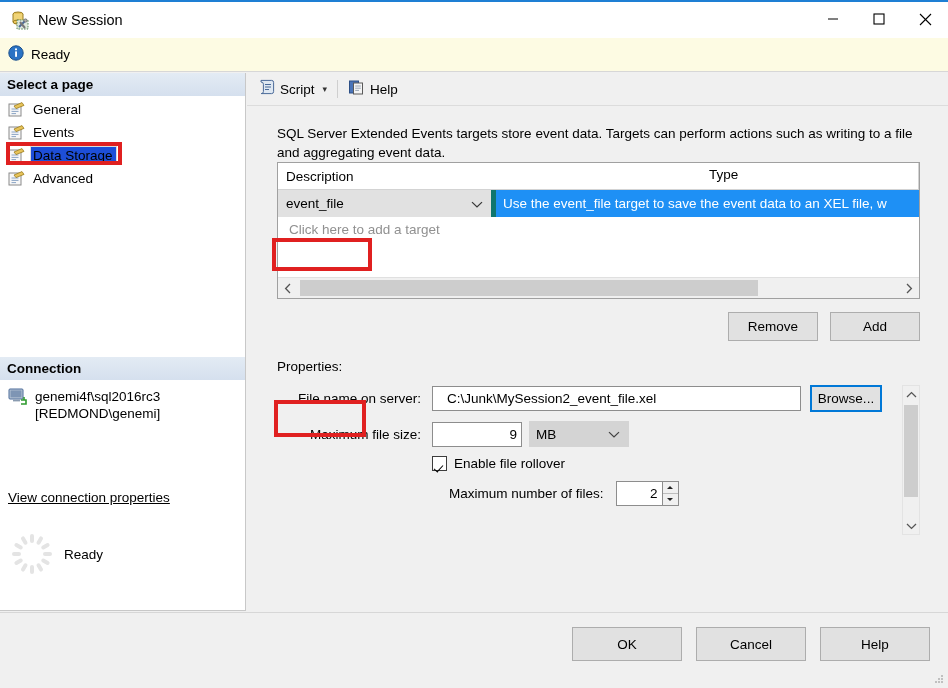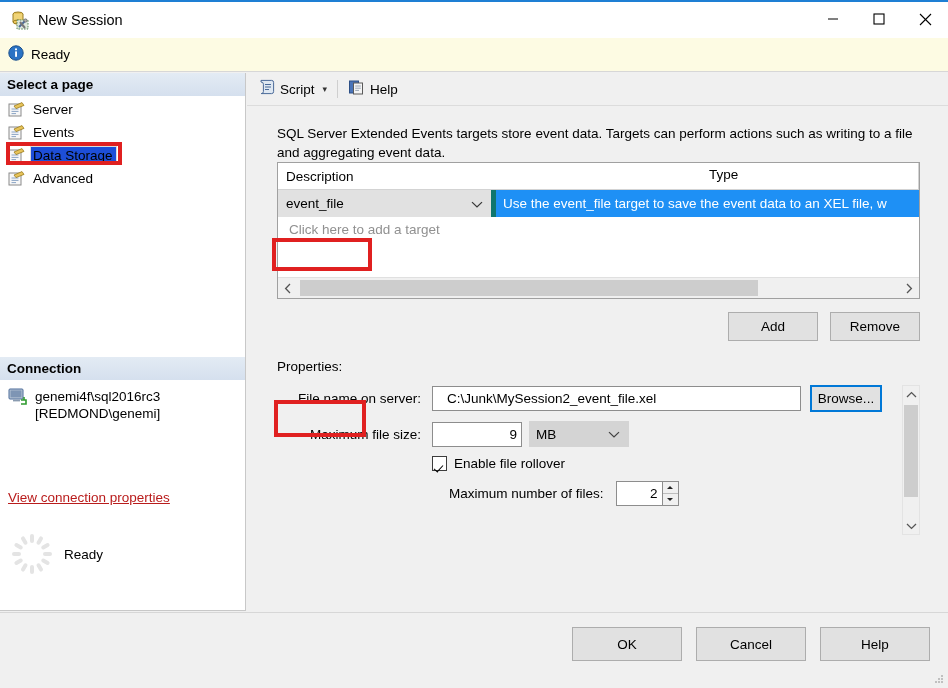--- a/index.html
+++ b/index.html
@@ -87,21 +87,21 @@
     outline: 1px solid #dadada;
   }
   .page-label { padding: 1px 3px 1px 2px; }
   .pg-icon { width: 17px; height: 15px; margin-right: 6px; flex: none; position: relative; }
 
   .conn-body { padding: 8px 8px 0 8px; }
   .conn-row { display: flex; align-items: flex-start; }
   .conn-icon { width: 20px; height: 17px; margin-right: 7px; flex: none; position: relative; }
   .conn-text { font-size: 13.5px; line-height: 17px; }
   .conn-link {
-    color: #b91c1c; text-decoration: underline;
+    color: #000000; text-decoration: underline;
     font-size: 13.5px; padding: 0 0 0 8px;
     position: absolute; top: 133px; left: 0;
   }
   .progress-body { padding-top: 10px; display: flex; align-items: center; }
   .spinner { width: 46px; height: 46px; margin-left: 9px; position: relative; flex: none;}
   .progress-text { font-size: 13.5px; margin-left: 9px; }
 
   
   .rightpanel {
     position: absolute; left: 247px; top: 73px;
@@ -358,21 +358,21 @@
       <div class="page-item">
         <span class="pg-icon">
           <svg width="17" height="15" viewBox="0 0 17 15">
             <rect x="1" y="2" width="12" height="12" fill="#f7f7f7" stroke="#8a8a8a" stroke-width="1"></rect>
             <line x1="3.5" y1="7" x2="10.5" y2="7" stroke="#8aa4c4" stroke-width="1"></line>
             <line x1="3.5" y1="9.4" x2="10.5" y2="9.4" stroke="#8aa4c4" stroke-width="1"></line>
             <line x1="3.5" y1="11.6" x2="8" y2="11.6" stroke="#8aa4c4" stroke-width="1"></line>
             <path d="M6 4 L14 0.6 L16 3.4 L8 6.6 Z" fill="#e8c45a" stroke="#9a7c20" stroke-width=".8"></path>
           </svg>
         </span>
-        <span class="page-label">Server</span>
+        <span class="page-label">General</span>
       </div>
 
       <div class="page-item">
         <span class="pg-icon">
           <svg width="17" height="15" viewBox="0 0 17 15">
             <rect x="1" y="2" width="12" height="12" fill="#f7f7f7" stroke="#8a8a8a" stroke-width="1"></rect>
             <line x1="3.5" y1="7" x2="10.5" y2="7" stroke="#8aa4c4" stroke-width="1"></line>
             <line x1="3.5" y1="9.4" x2="10.5" y2="9.4" stroke="#8aa4c4" stroke-width="1"></line>
             <line x1="3.5" y1="11.6" x2="8" y2="11.6" stroke="#8aa4c4" stroke-width="1"></line>
             <path d="M6 4 L14 0.6 L16 3.4 L8 6.6 Z" fill="#e8c45a" stroke="#9a7c20" stroke-width=".8"></path>
@@ -521,22 +521,22 @@
           </div>
           <div class="hs-arrow">
             <svg width="8" height="11" viewBox="0 0 8 11">
                 <path d="M2 1 L6.4 5.5 L2 10" fill="none" stroke="#555" stroke-width="1.3"></path>
               </svg>
           </div>
         </div>
       </div>
 
       <div class="btnrow">
+        <div class="btn">Remove</div>
         <div class="btn">Add</div>
-        <div class="btn">Remove</div>
       </div>
 
       <div class="props-label">Properties:</div>
 
       <div class="prop-area">
 
         <div class="prow">
           <div class="plabel" style="width:144px; margin-right:11px;">File name on server:</div>
           <div class="input" style="width:369px;">C:\Junk\MySession2_event_file.xel</div>
           <div class="browse-btn">Browse...</div>

